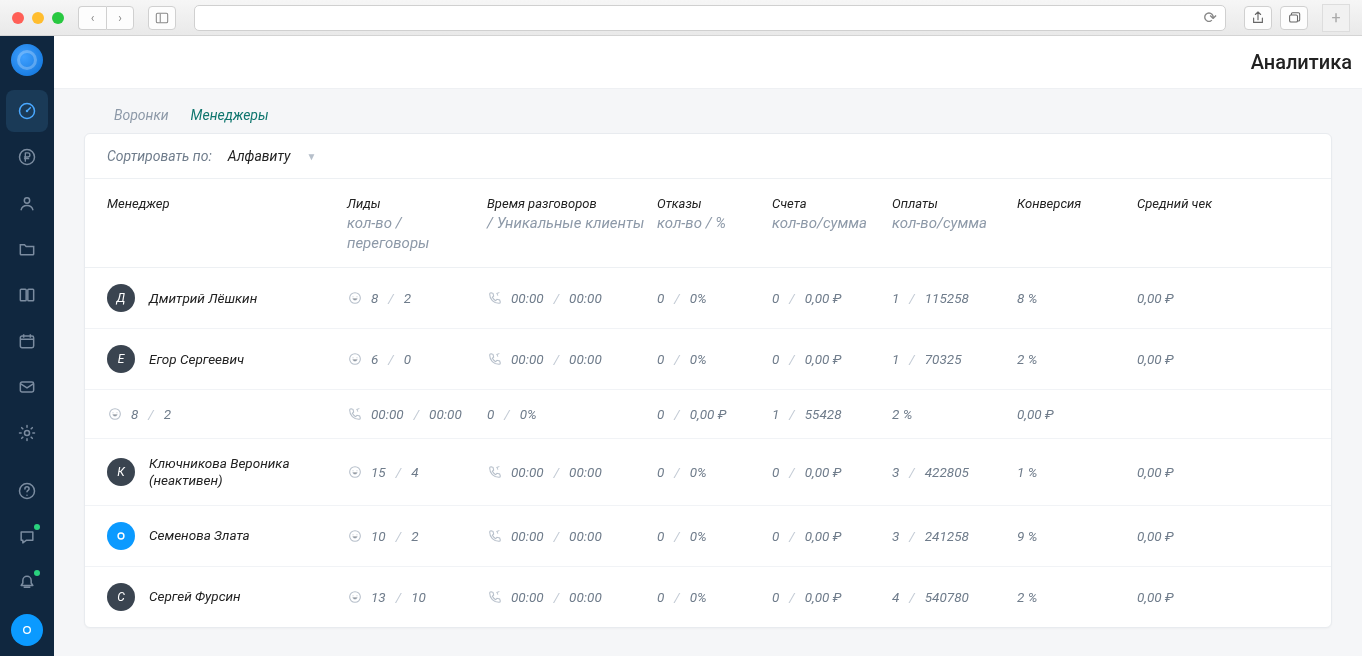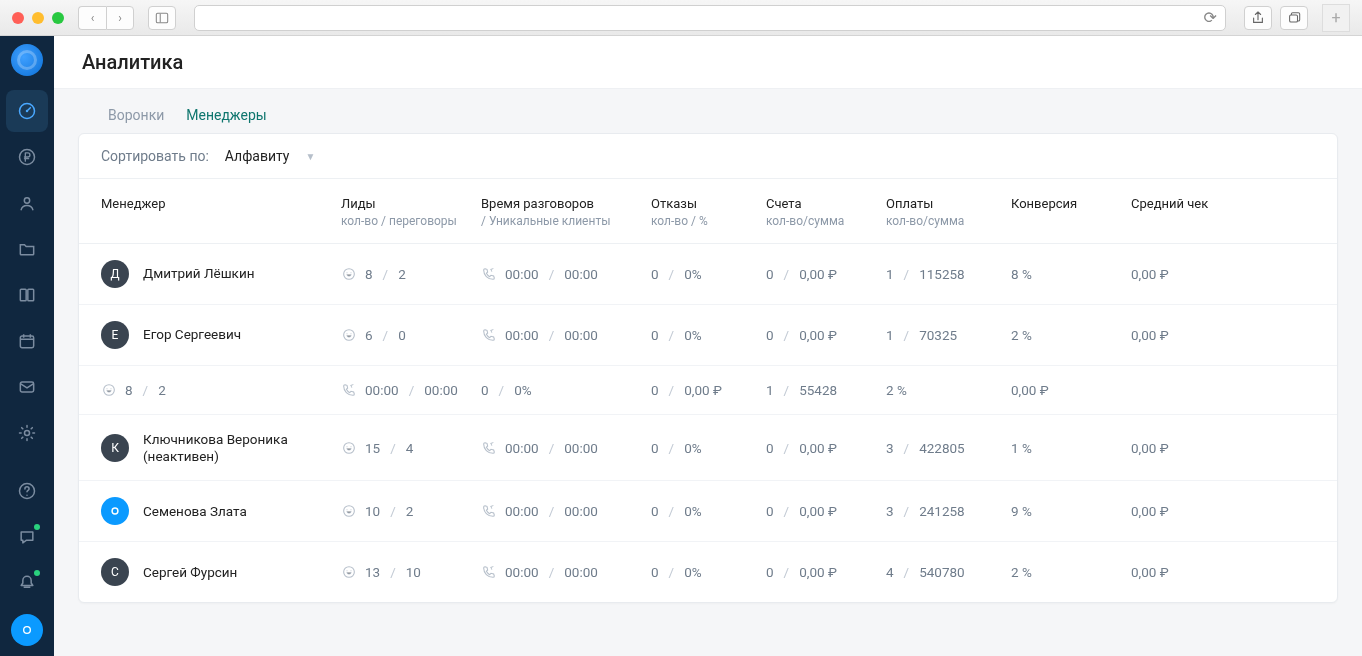--- a/index.html
+++ b/index.html
@@ -70,31 +70,31 @@
 .side-item.notif { position:relative; }
 .side-item .dot { position:absolute; top:8px; right:8px; width:6px; height:6px; background:#2ad17e; border-radius:50%;}
 .blue-circle {
   width: 32px; height: 32px; border-radius:50%; background:#0b9aff;
   display:flex; align-items:center; justify-content:center; color:#fff; margin: 6px 0 10px;
 }
 
 .main { flex: 1; background: #fff; display:flex; flex-direction: column; overflow:hidden;}
 
 .page-header {
-  padding: 14px 28px; border-bottom: 1px solid #eef0f3; background:#fff;
-  font-size: 20px; font-weight: 500; color: #222;
+  padding: 14px 10px; border-bottom: 1px solid #eef0f3; background:#fff;
+  font-size: 20px; font-weight: 500; color: #222; text-align: right;
 }
 
 .tabs-row {
   padding: 18px 30px 10px; display:flex; gap: 22px; font-size:14px;
 }
 .tab { color:#8d99a8; cursor:pointer; }
 .tab.active { color: #0f766e; }
 
-.content-wrap { padding: 0 24px 20px; overflow:auto; flex:1; background:#f5f6f8;}
+.content-wrap { padding: 0 30px 20px; overflow:auto; flex:1; background:#f5f6f8;font-style:italic;}
 
 .panel {
   background:#fff; border:1px solid #e8ebef; border-radius:6px;
   box-shadow: 0 1px 2px rgba(16,24,40,.03);
 }
 
 .toolbar {
   display:flex; align-items:center; justify-content:space-between;
   padding: 14px 22px; border-bottom:1px solid #edf0f3;
 }
@@ -105,21 +105,21 @@
 }
 .date-range .arrow { color:#c2cad4; }
 .sort { color:#6f7c8b; font-size:14px; display:flex; align-items:center; gap:16px;}
 .sort .value { color:#222; }
 .sort .chev { color:#b6bfca; font-size:10px; }
 
 .table { width:100%; }
 .thead, .trow { display:grid; grid-template-columns: 240px 140px 170px 115px 120px 125px 120px 100px; padding: 0 22px; }
 .thead { padding-top: 16px; padding-bottom: 14px; border-bottom:1px solid #edf0f3; }
 .th { font-size:13px; color:#222; line-height:1.35; }
-.th .sub { display:block; color:#8d99a8; font-size:12px; font-weight:400;}
+.th .sub { display:block; color:#8d99a8; font-size:15px; font-weight:400;}
 .trow { padding-top: 16px; padding-bottom: 16px; border-bottom:1px solid #f1f3f6; align-items:center; }
 .trow:last-child { border-bottom:none; }
 
 .mgr { display:flex; align-items:center; gap:14px; }
 .avatar {
   width:28px; height:28px; border-radius:50%; background:#3a4450; color:#fff;
   display:flex; align-items:center; justify-content:center; font-size:12px; flex-shrink:0;
 }
 .avatar.photo { background: radial-gradient(circle, #7a6a55, #4a4035); }
 .avatar.blue { background:#0b9aff; }

